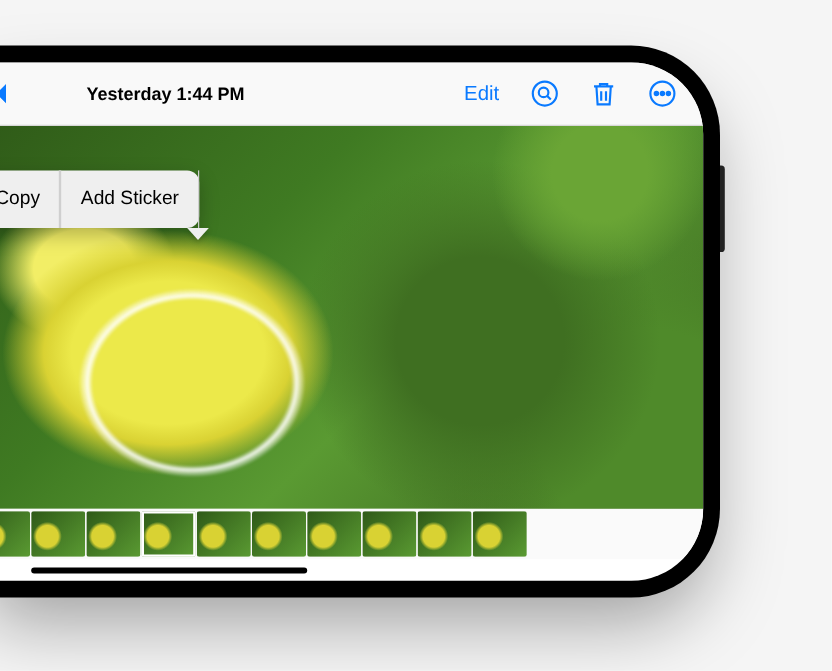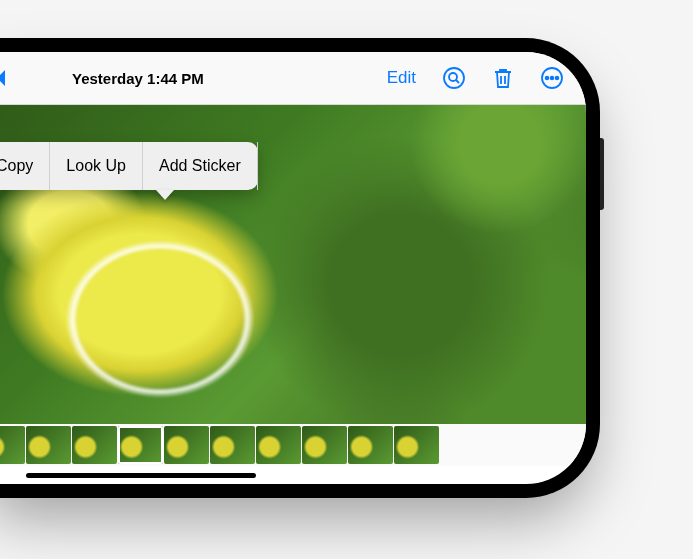--- a/index.html
+++ b/index.html
@@ -115,21 +115,20 @@
         </div>
       </div>
 
       <div class="photo">
         <div class="subject-glow"></div>
       </div>
 
       <div class="menu">
         <div class="menu-item">Copy</div>
         <div class="menu-sep"></div>
-        <div class="menu-item">Look Up</div>
         <div class="menu-sep"></div>
         <div class="menu-item">Add Sticker</div>
         <div class="menu-sep"></div>
         <div class="menu-tail"></div>
       </div>
 
       <div class="thumbs" id="thumbs">
           <div class="thumb"></div>
           <div class="thumb"></div>
           <div class="thumb"></div>

